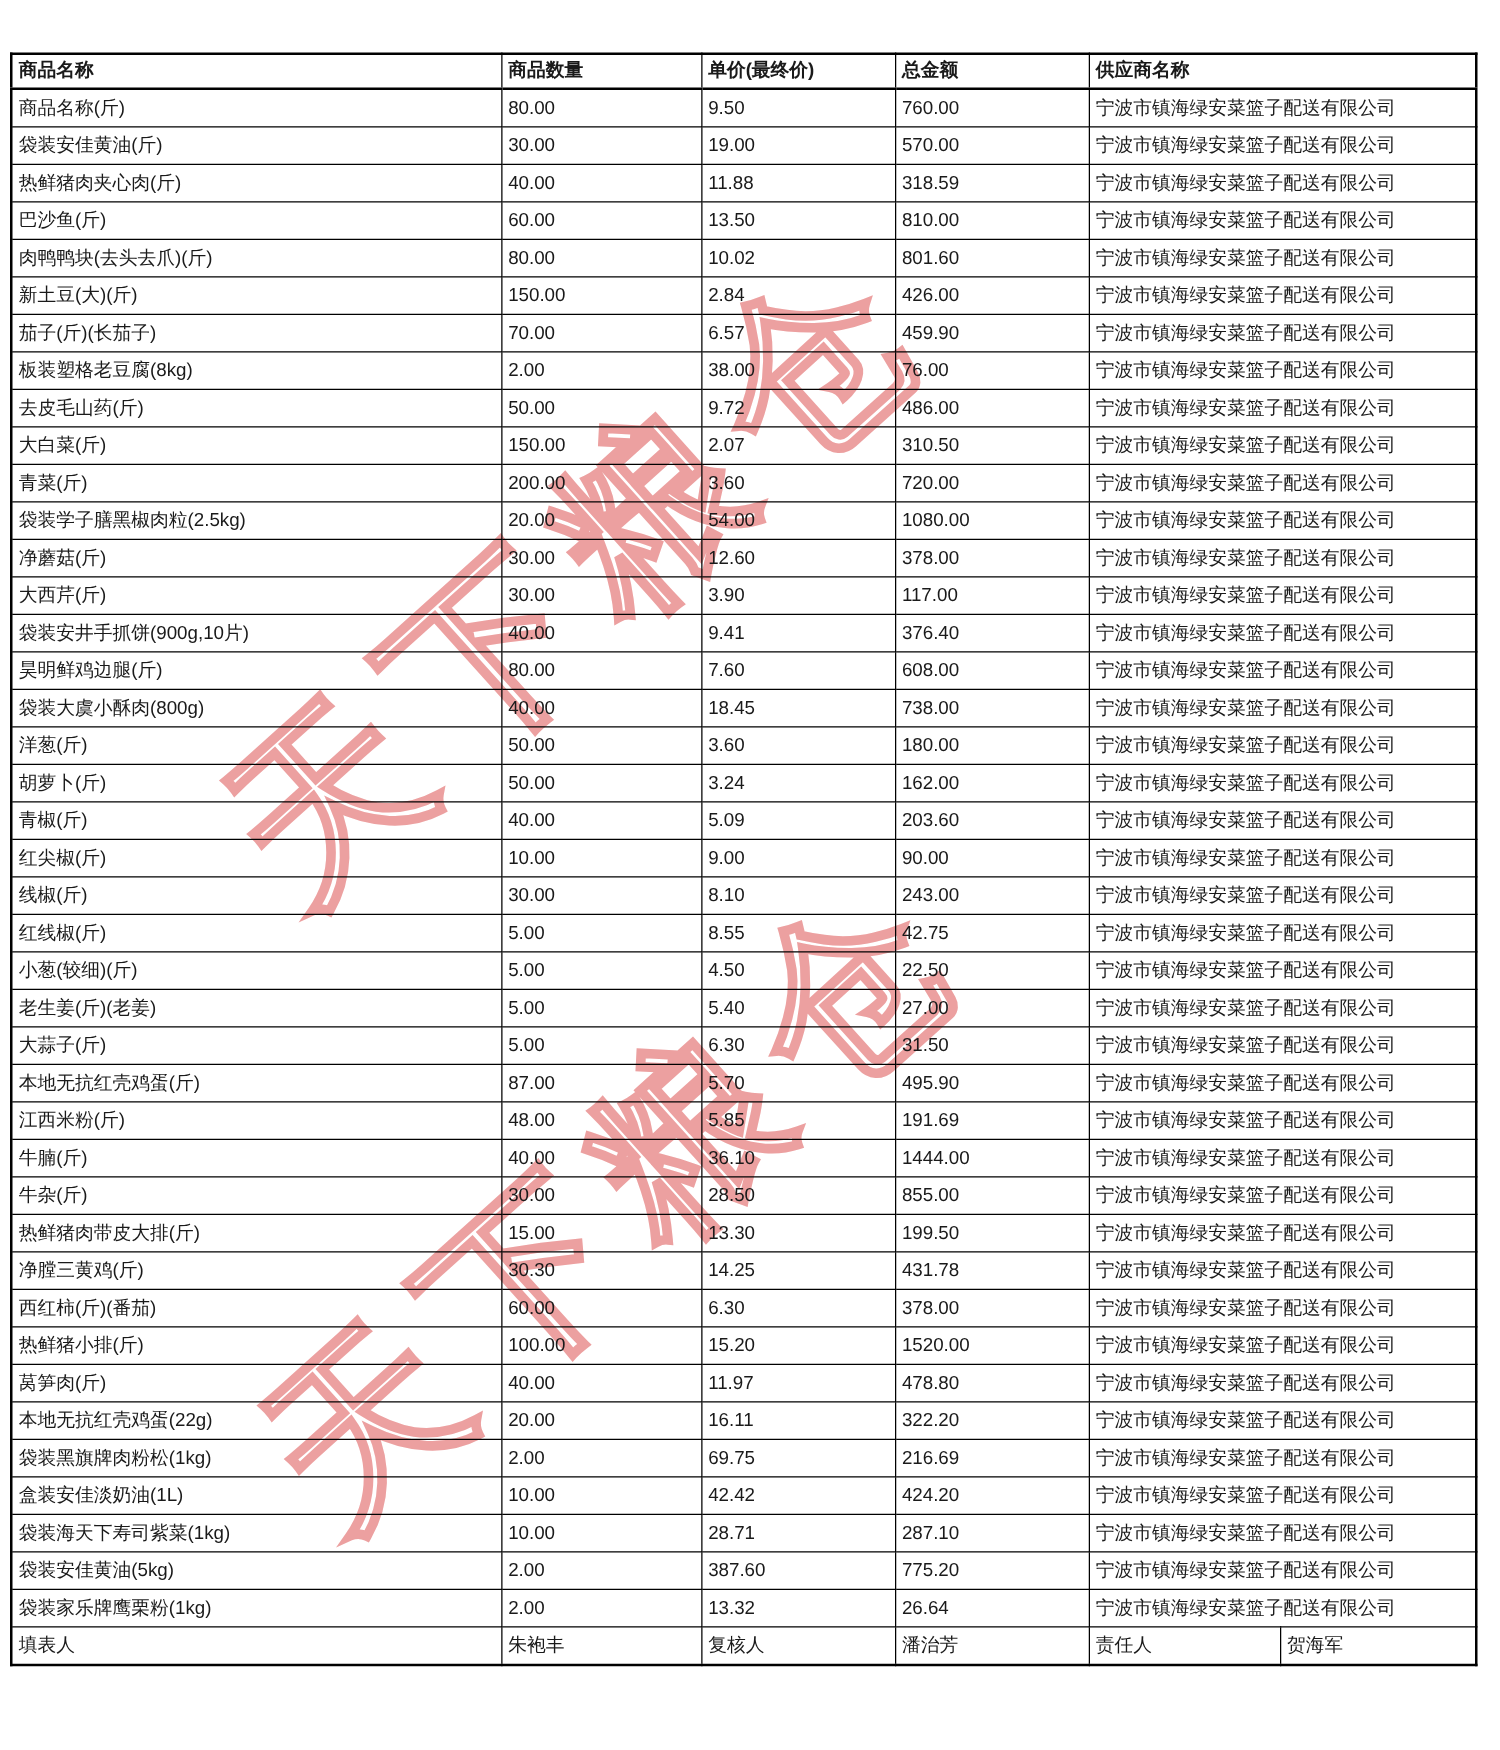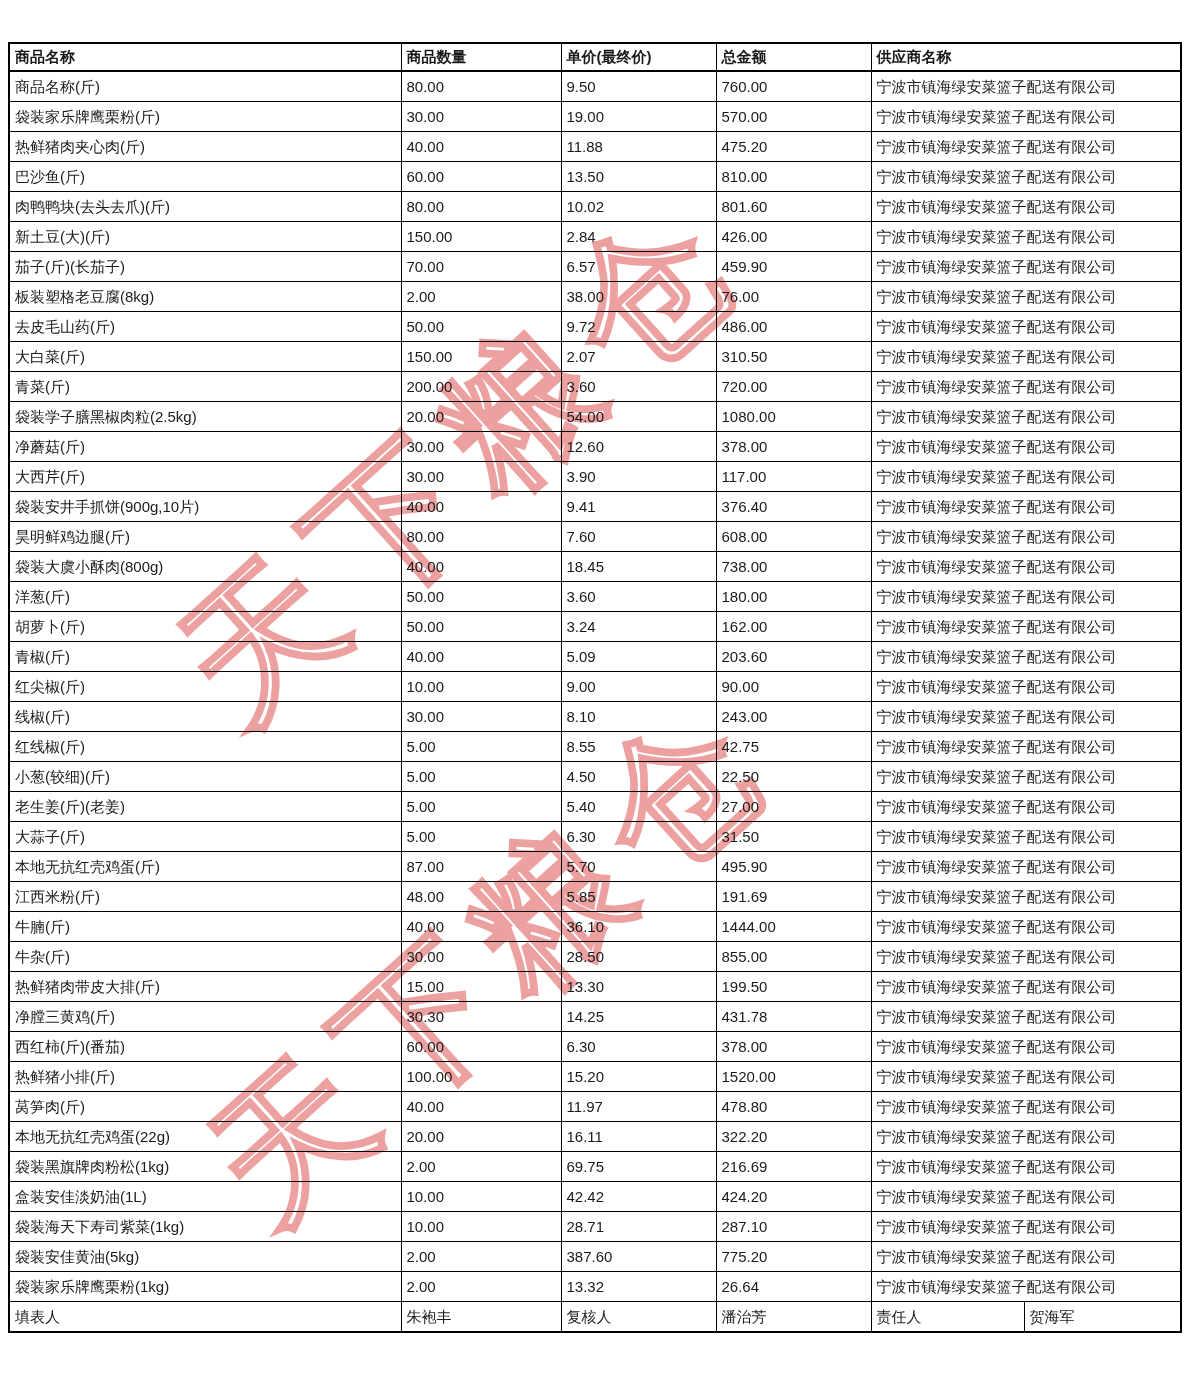--- a/index.html
+++ b/index.html
@@ -61,31 +61,31 @@
     </thead>
     <tbody id="rows">
         <tr>
           <td>商品名称(斤)</td>
           <td>80.00</td>
           <td>9.50</td>
           <td>760.00</td>
           <td colspan="2">宁波市镇海绿安菜篮子配送有限公司</td>
         </tr>
         <tr>
-          <td>袋装家乐牌鹰栗粉(斤)</td>
+          <td>袋装安佳黄油(斤)</td>
           <td>30.00</td>
           <td>19.00</td>
           <td>570.00</td>
           <td colspan="2">宁波市镇海绿安菜篮子配送有限公司</td>
         </tr>
         <tr>
           <td>热鲜猪肉夹心肉(斤)</td>
           <td>40.00</td>
           <td>11.88</td>
-          <td>475.20</td>
+          <td>318.59</td>
           <td colspan="2">宁波市镇海绿安菜篮子配送有限公司</td>
         </tr>
         <tr>
           <td>巴沙鱼(斤)</td>
           <td>60.00</td>
           <td>13.50</td>
           <td>810.00</td>
           <td colspan="2">宁波市镇海绿安菜篮子配送有限公司</td>
         </tr>
         <tr>

